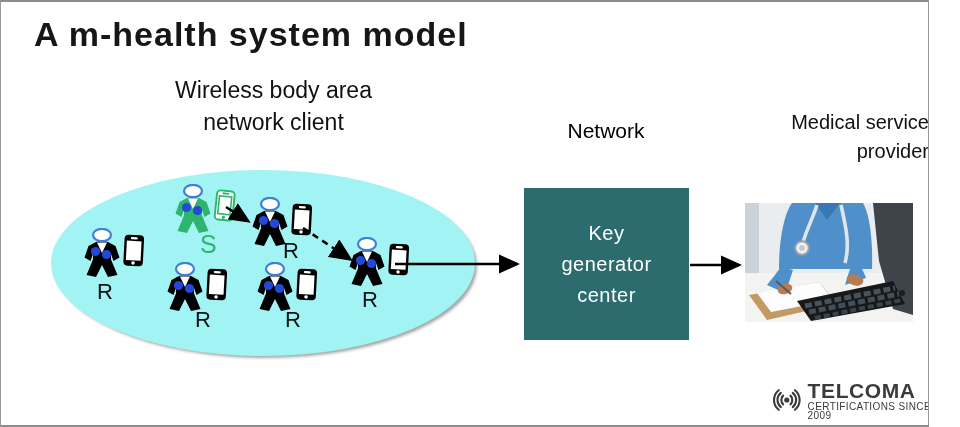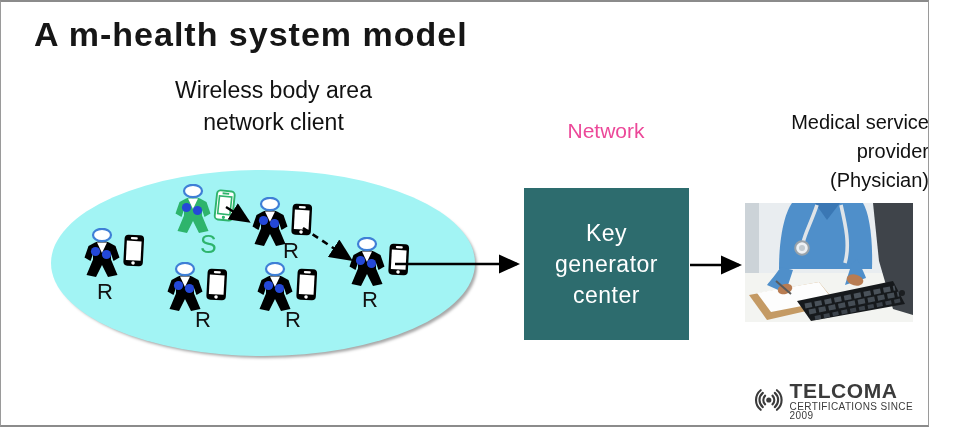--- a/index.html
+++ b/index.html
@@ -12,21 +12,21 @@
   .title{
     position:absolute;left:33px;top:13px;font-size:34px;font-weight:700;
     letter-spacing:1px;color:#161616;white-space:nowrap;
   }
   .wban-label{
     position:absolute;left:125px;top:72px;width:295px;text-align:center;
     font-size:23px;line-height:32px;font-weight:500;color:#111;
   }
   .nm-label{
     position:absolute;left:538px;top:114px;width:134px;text-align:center;
-    font-size:21px;line-height:29px;color:#ec4899;
+    font-size:21px;line-height:29px;color:#000000;
   }
   .provider-label{
     position:absolute;left:738px;top:106px;width:190px;text-align:right;
     font-size:20px;line-height:29px;color:#111;
   }
   .label-line{display:block;}
   .wban-ellipse{
     position:absolute;left:50px;top:168px;width:424px;height:186px;
     background:#a2f4f4;border-radius:50%;
     box-shadow:3px 3px 3px -1px #a8a8a8;
@@ -35,27 +35,27 @@
   .actor{position:absolute;width:66px;height:50px;}
   .actor svg{display:block;width:66px;height:50px;}
   .s-label{
     position:absolute;left:199px;top:228px;font-size:25px;color:#2eb46c;
     font-weight:500;
   }
   .r-label{position:absolute;font-size:22px;color:#111;font-weight:500;}
   .kgc-box{
     position:absolute;left:523px;top:186px;width:165px;height:152px;
     background:#2d6c6e;display:flex;flex-direction:column;align-items:center;
-    justify-content:center;color:#ffffff;font-size:23px;line-height:31px;
+    justify-content:center;color:#ffffff;font-size:20px;line-height:31px;
     letter-spacing:0.5px;
   }
   .photo{position:absolute;left:744px;top:201px;width:168px;height:119px;}
   .photo svg{display:block;width:168px;height:119px;}
   .logo{
-    position:absolute;left:750px;top:377px;width:166px;height:42px;
+    position:absolute;left:768px;top:377px;width:166px;height:42px;
     display:flex;align-items:center;gap:3px;color:#3b3b3b;
   }
   .logo-text{display:flex;flex-direction:column;}
   .logo-brand{font-size:21px;font-weight:700;letter-spacing:0.6px;line-height:22px;}
   .logo-tagline{font-size:10px;letter-spacing:0.38px;line-height:9px;font-weight:500;}
   .defs-holder{position:absolute;width:0;height:0;overflow:hidden;}
 </style>
 </head>
 <body>
 
@@ -99,21 +99,20 @@
     <span class="label-line">network client</span>
   </div>
 
   <div class="nm-label">
     <span class="label-line">Network</span>
   </div>
 
   <div class="provider-label">
     <span class="label-line">Medical service</span>
     <span class="label-line">provider</span>
-    <span class="label-line">(Physician)</span>
   </div>
 
   <div class="wban-ellipse"></div>
 
   <div class="actor" style="left:171px;top:182px;">
     <svg viewBox="0 0 66 50">
         <use href="#person-green"></use>
       </svg>
   </div>
   <div class="actor" style="left:80px;top:226px;">

